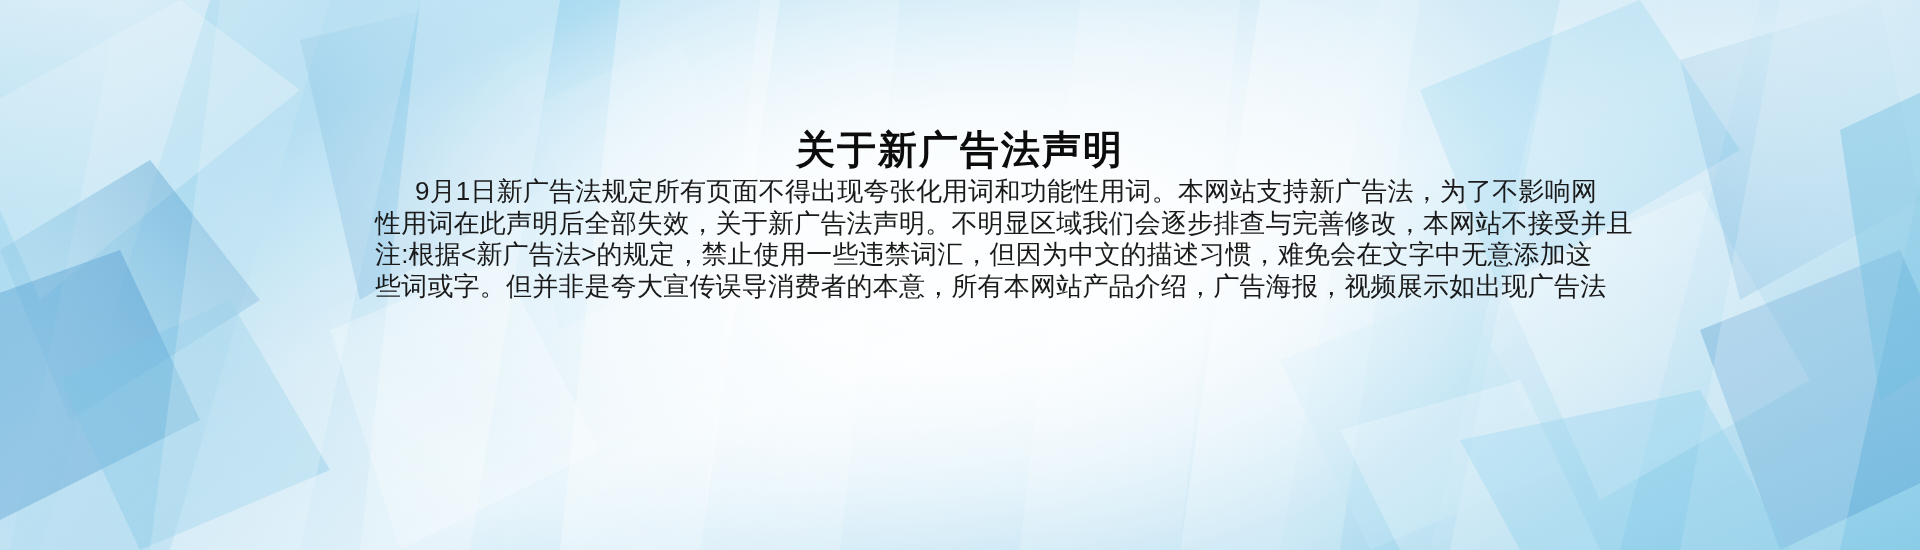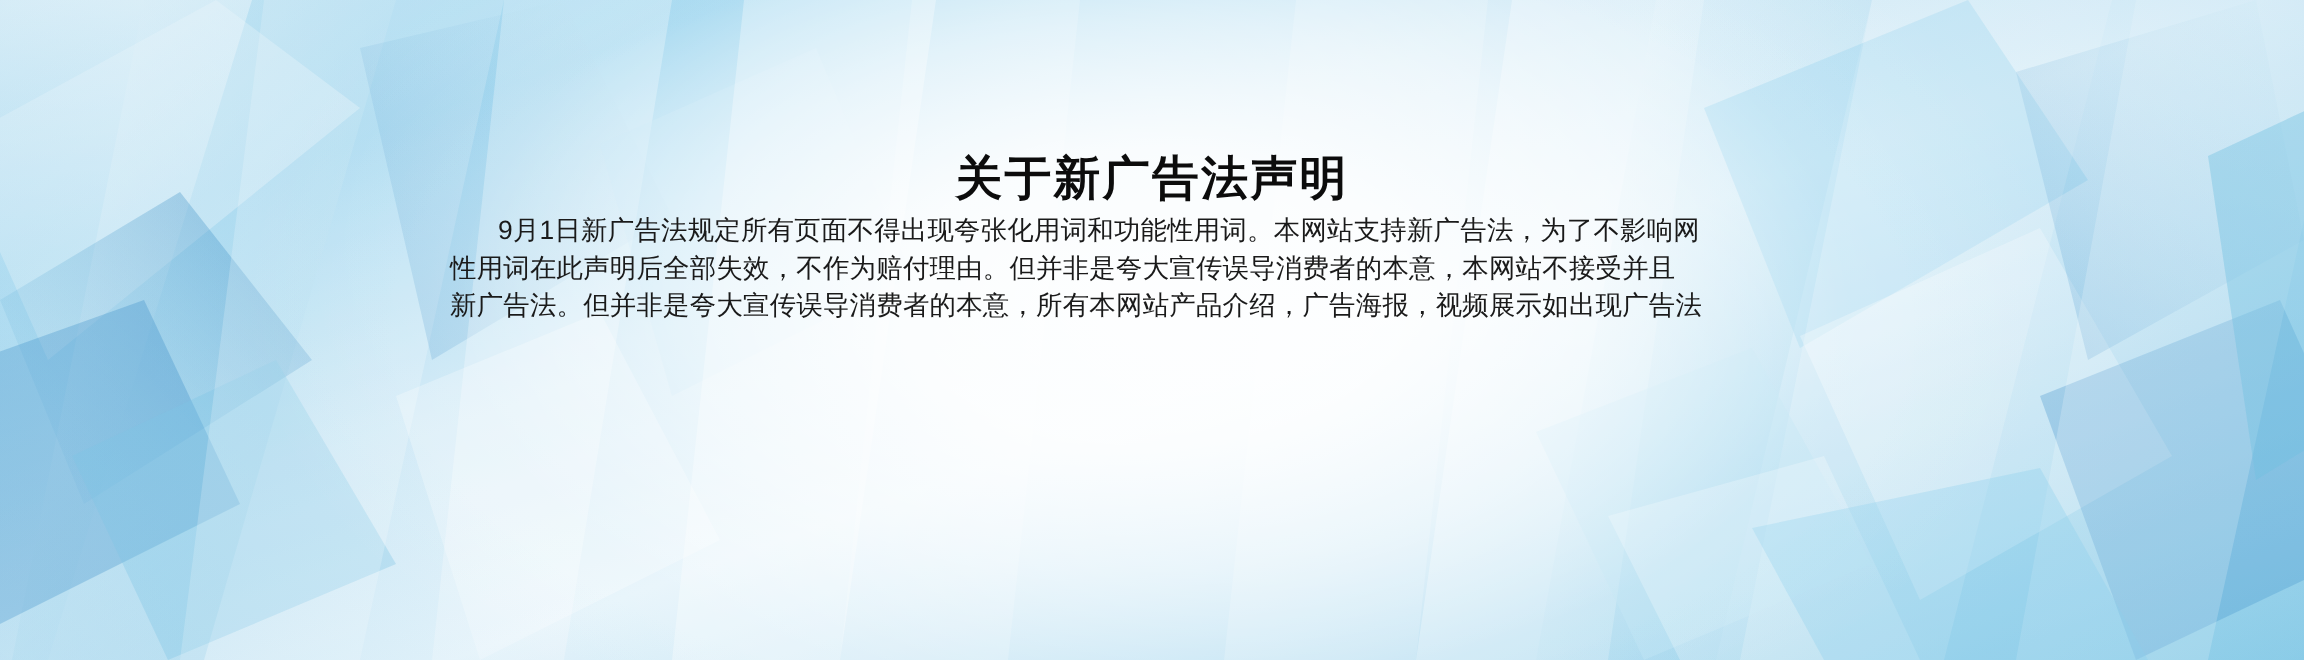--- a/index.html
+++ b/index.html
@@ -61,21 +61,21 @@
     line-height: 46px;
     margin-top: 43px;
   }
   .bodywrap {
     position: absolute;
     left: 375px;
     top: 176px;
     width: 800px;
   }
   .pline {
-    font-size: 22px;
+    font-size: 26px;
     line-height: 31.5px;
     color: #1a1a1a;
     white-space: nowrap;
     letter-spacing: 0.2px;
   }
   .pline.indent {
     text-indent: 40px;
   }
 </style>
 </head>
@@ -138,19 +138,20 @@
   <div class="bg-glowcenter"></div>
   <div class="bg-vignette"></div>
 
   <div class="content">
 
     <div class="title">关于新广告法声明</div>
 
     <div class="bodywrap">
 
       <div class="pline indent">9月1日新广告法规定所有页面不得出现夸张化用词和功能性用词。本网站支持新广告法，为了不影响网</div>
-      <div class="pline">性用词在此声明后全部失效，不作为赔付理由。但并非是夸大宣传误导消费者的本意，本网站不接受并且</div>
+      <div class="pline">性用词在此声明后全部失效，关于新广告法声明。不明显区域我们会逐步排查与完善修改，本网站不接受并且</div>
 
-      <div class="pline">新广告法。但并非是夸大宣传误导消费者的本意，所有本网站产品介绍，广告海报，视频展示如出现广告法</div>
+      <div class="pline">注:根据&lt;新广告法&gt;的规定，禁止使用一些违禁词汇，但因为中文的描述习惯，难免会在文字中无意添加这</div>
+      <div class="pline">些词或字。但并非是夸大宣传误导消费者的本意，所有本网站产品介绍，广告海报，视频展示如出现广告法</div>
 
     </div>
   </div>
 </div>
 
 </body></html>

